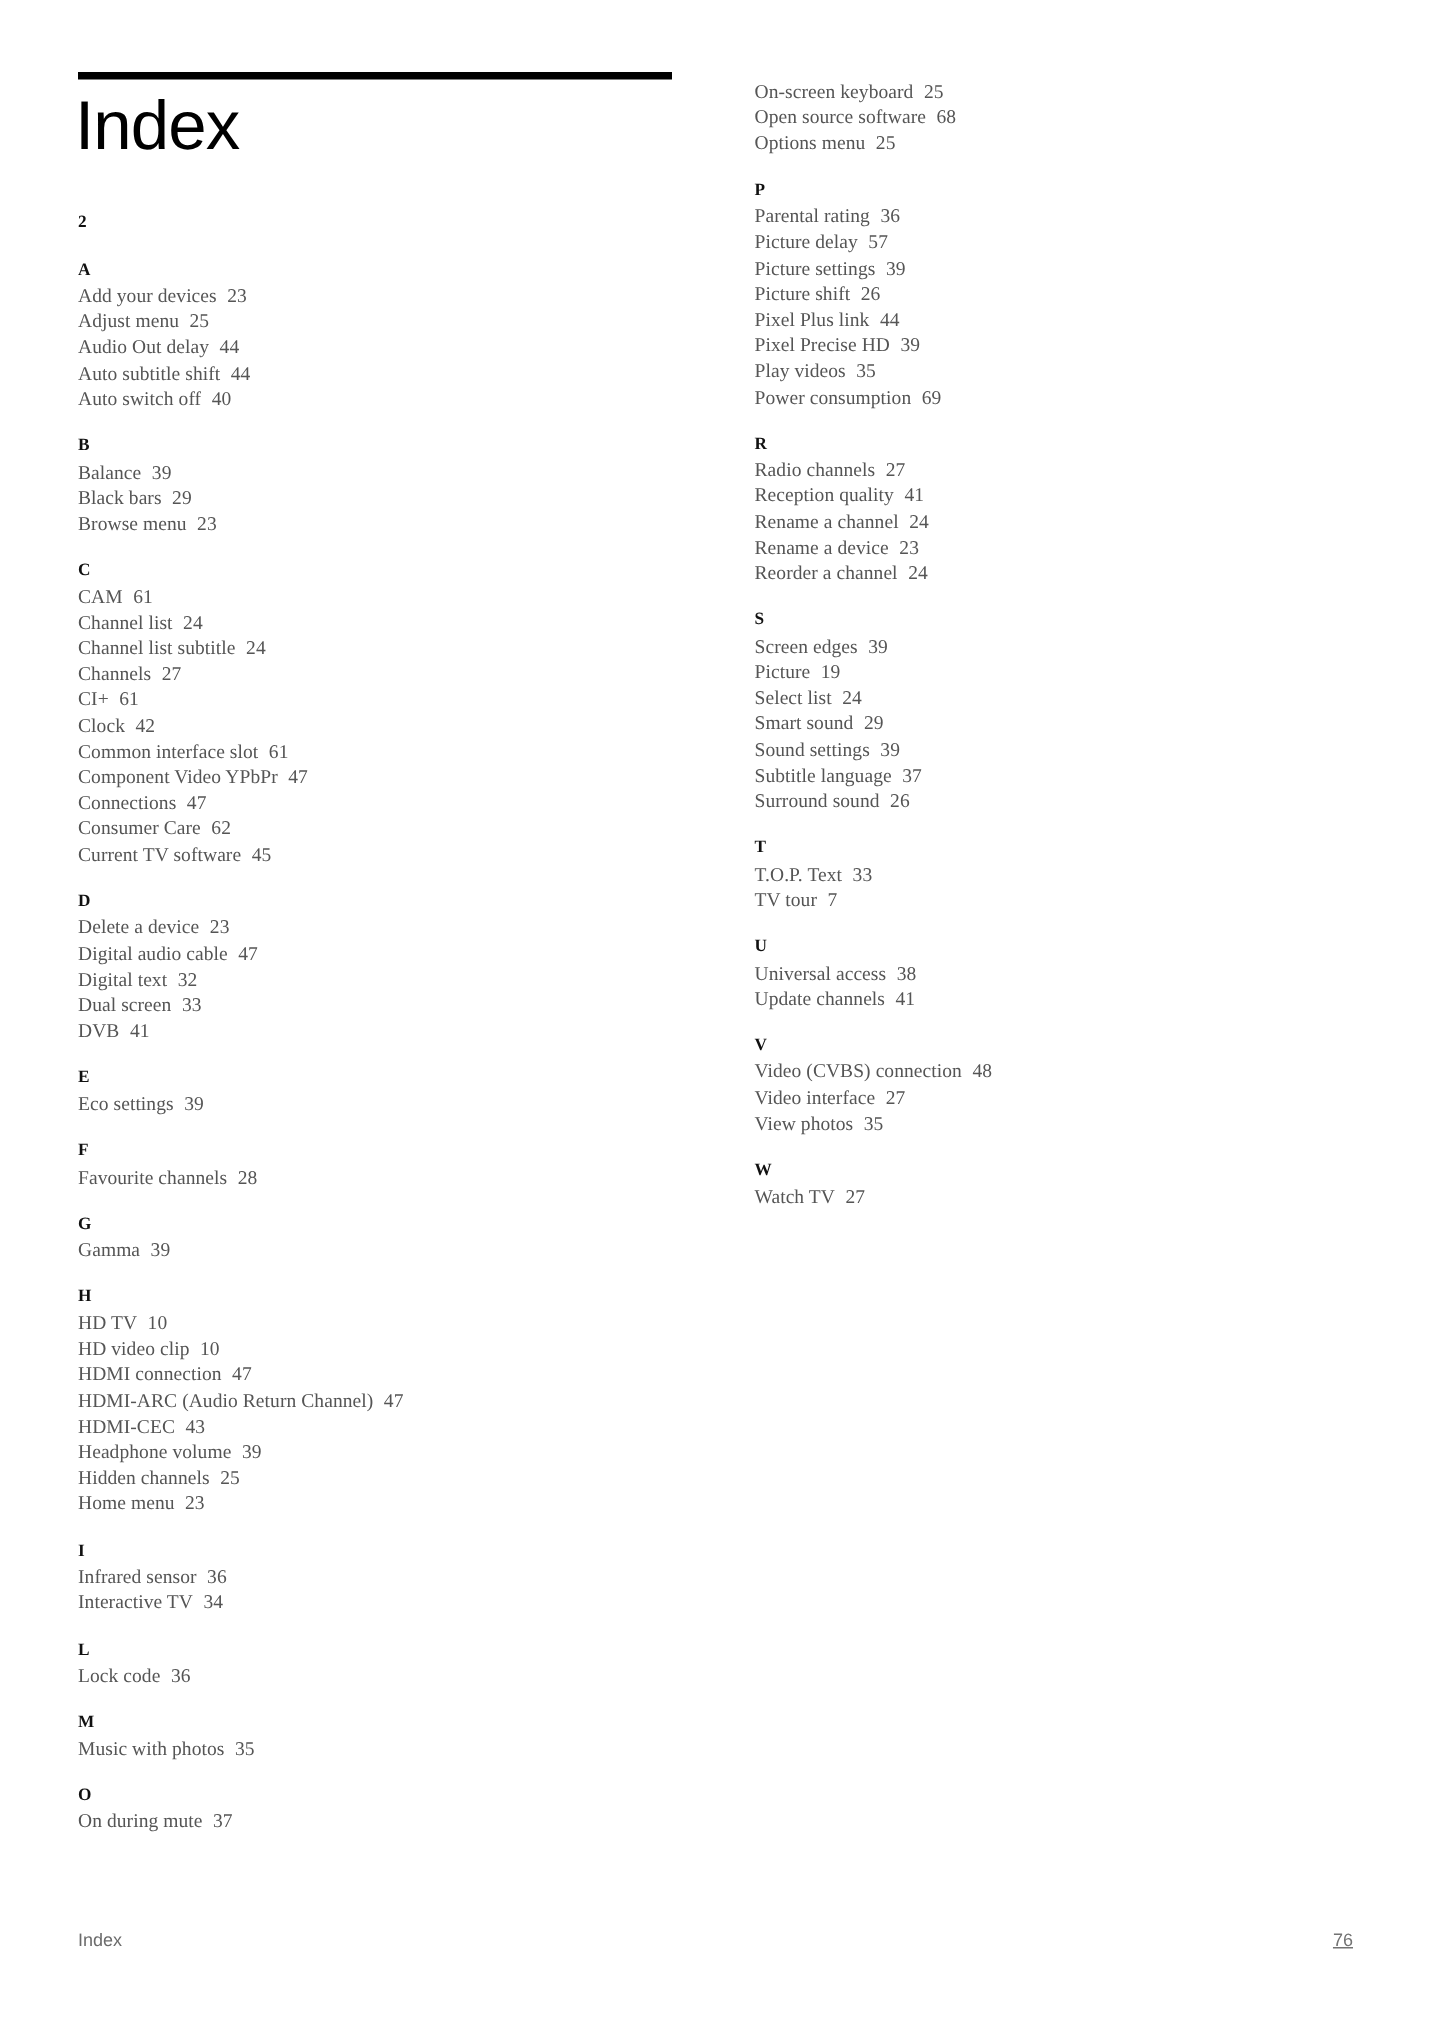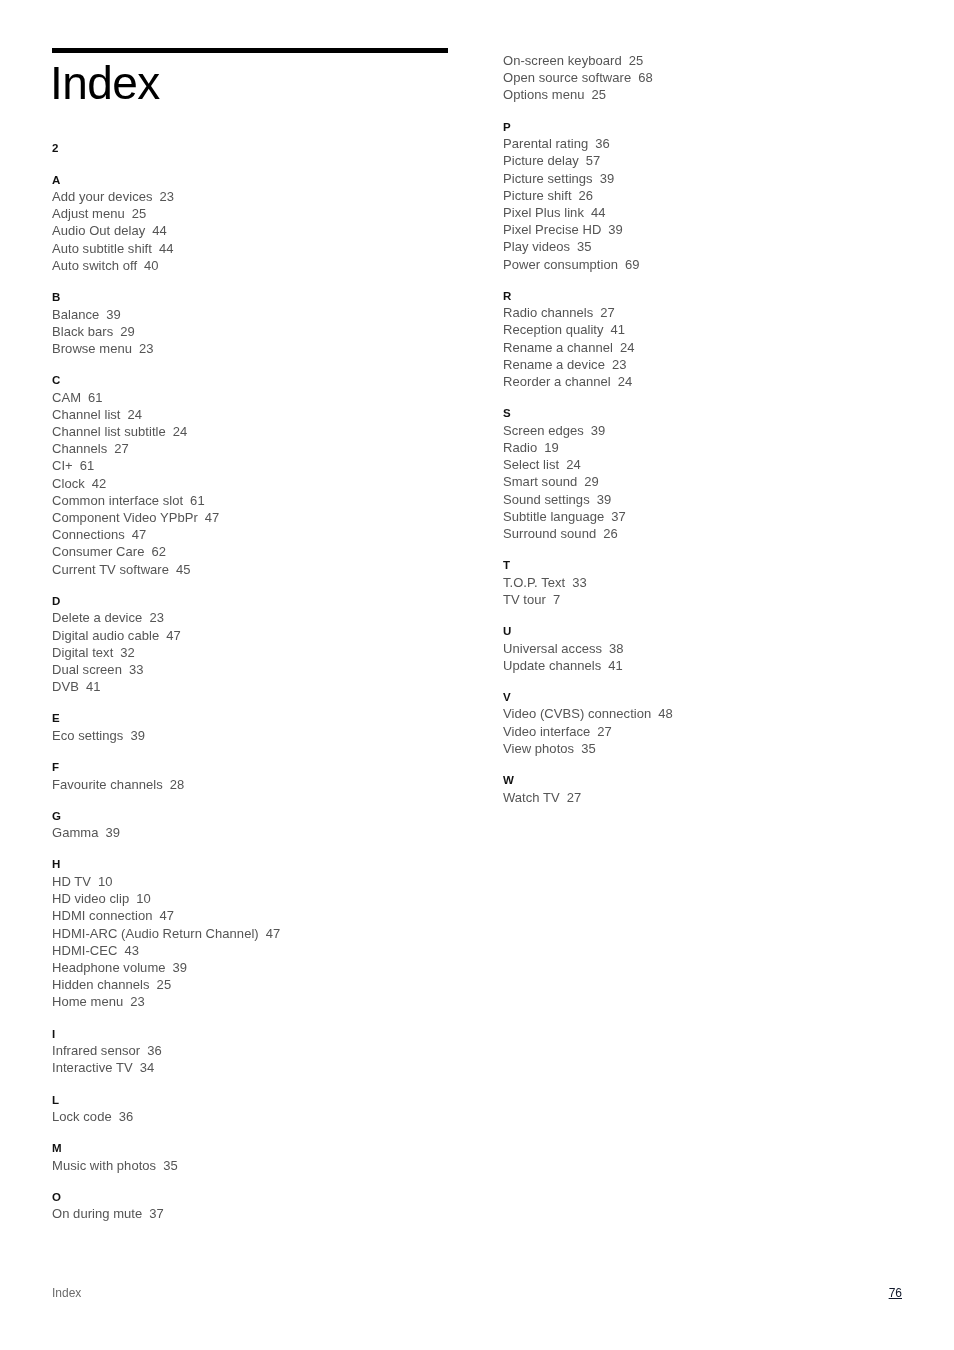--- a/index.html
+++ b/index.html
@@ -44,20 +44,21 @@
   
   .col {
     position: absolute;
     top: 140px;
   }
   .col-left  { left: 52px;  width: 420px; }
   .col-right { left: 503px; top: 52px; width: 420px; }
 
   .group {
     margin-bottom: 15px;
+    font-family: Liberation Serif, serif;
   }
   .group:last-child { margin-bottom: 0; }
 
   .group-letter {
     font-size: 11.5px;
     font-weight: bold;
     color: #111111;
     line-height: 16.5px;
     letter-spacing: 0.1px;
   }
@@ -79,21 +80,21 @@
     position: absolute;
     left: 52px;
     right: 52px;
     top: 1286px;
     display: flex;
     justify-content: space-between;
     align-items: baseline;
     font-size: 12px;
     color: #6b6b6b;
   }
-  .footer-page { color: #0f172a; text-decoration: underline; }
+  .footer-page { color: #737373; text-decoration: underline; }
 </style>
 </head>
 <body>
 
 <div class="page">
 
   <div class="title-block">
     <div class="title-rule"></div>
     <h1 class="page-title">Index</h1>
   </div>
@@ -200,21 +201,21 @@
         <div class="group-letter">R</div>
         <div class="entry"><span class="term">Radio channels</span><span class="pg">27</span></div>
         <div class="entry"><span class="term">Reception quality</span><span class="pg">41</span></div>
         <div class="entry"><span class="term">Rename a channel</span><span class="pg">24</span></div>
         <div class="entry"><span class="term">Rename a device</span><span class="pg">23</span></div>
         <div class="entry"><span class="term">Reorder a channel</span><span class="pg">24</span></div>
       </div>
       <div class="group">
         <div class="group-letter">S</div>
         <div class="entry"><span class="term">Screen edges</span><span class="pg">39</span></div>
-        <div class="entry"><span class="term">Radio</span><span class="pg">19</span></div>
+        <div class="entry"><span class="term">Picture</span><span class="pg">19</span></div>
         <div class="entry"><span class="term">Select list</span><span class="pg">24</span></div>
         <div class="entry"><span class="term">Smart sound</span><span class="pg">29</span></div>
         <div class="entry"><span class="term">Sound settings</span><span class="pg">39</span></div>
         <div class="entry"><span class="term">Subtitle language</span><span class="pg">37</span></div>
         <div class="entry"><span class="term">Surround sound</span><span class="pg">26</span></div>
       </div>
       <div class="group">
         <div class="group-letter">T</div>
         <div class="entry"><span class="term">T.O.P. Text</span><span class="pg">33</span></div>
         <div class="entry"><span class="term">TV tour</span><span class="pg">7</span></div>

